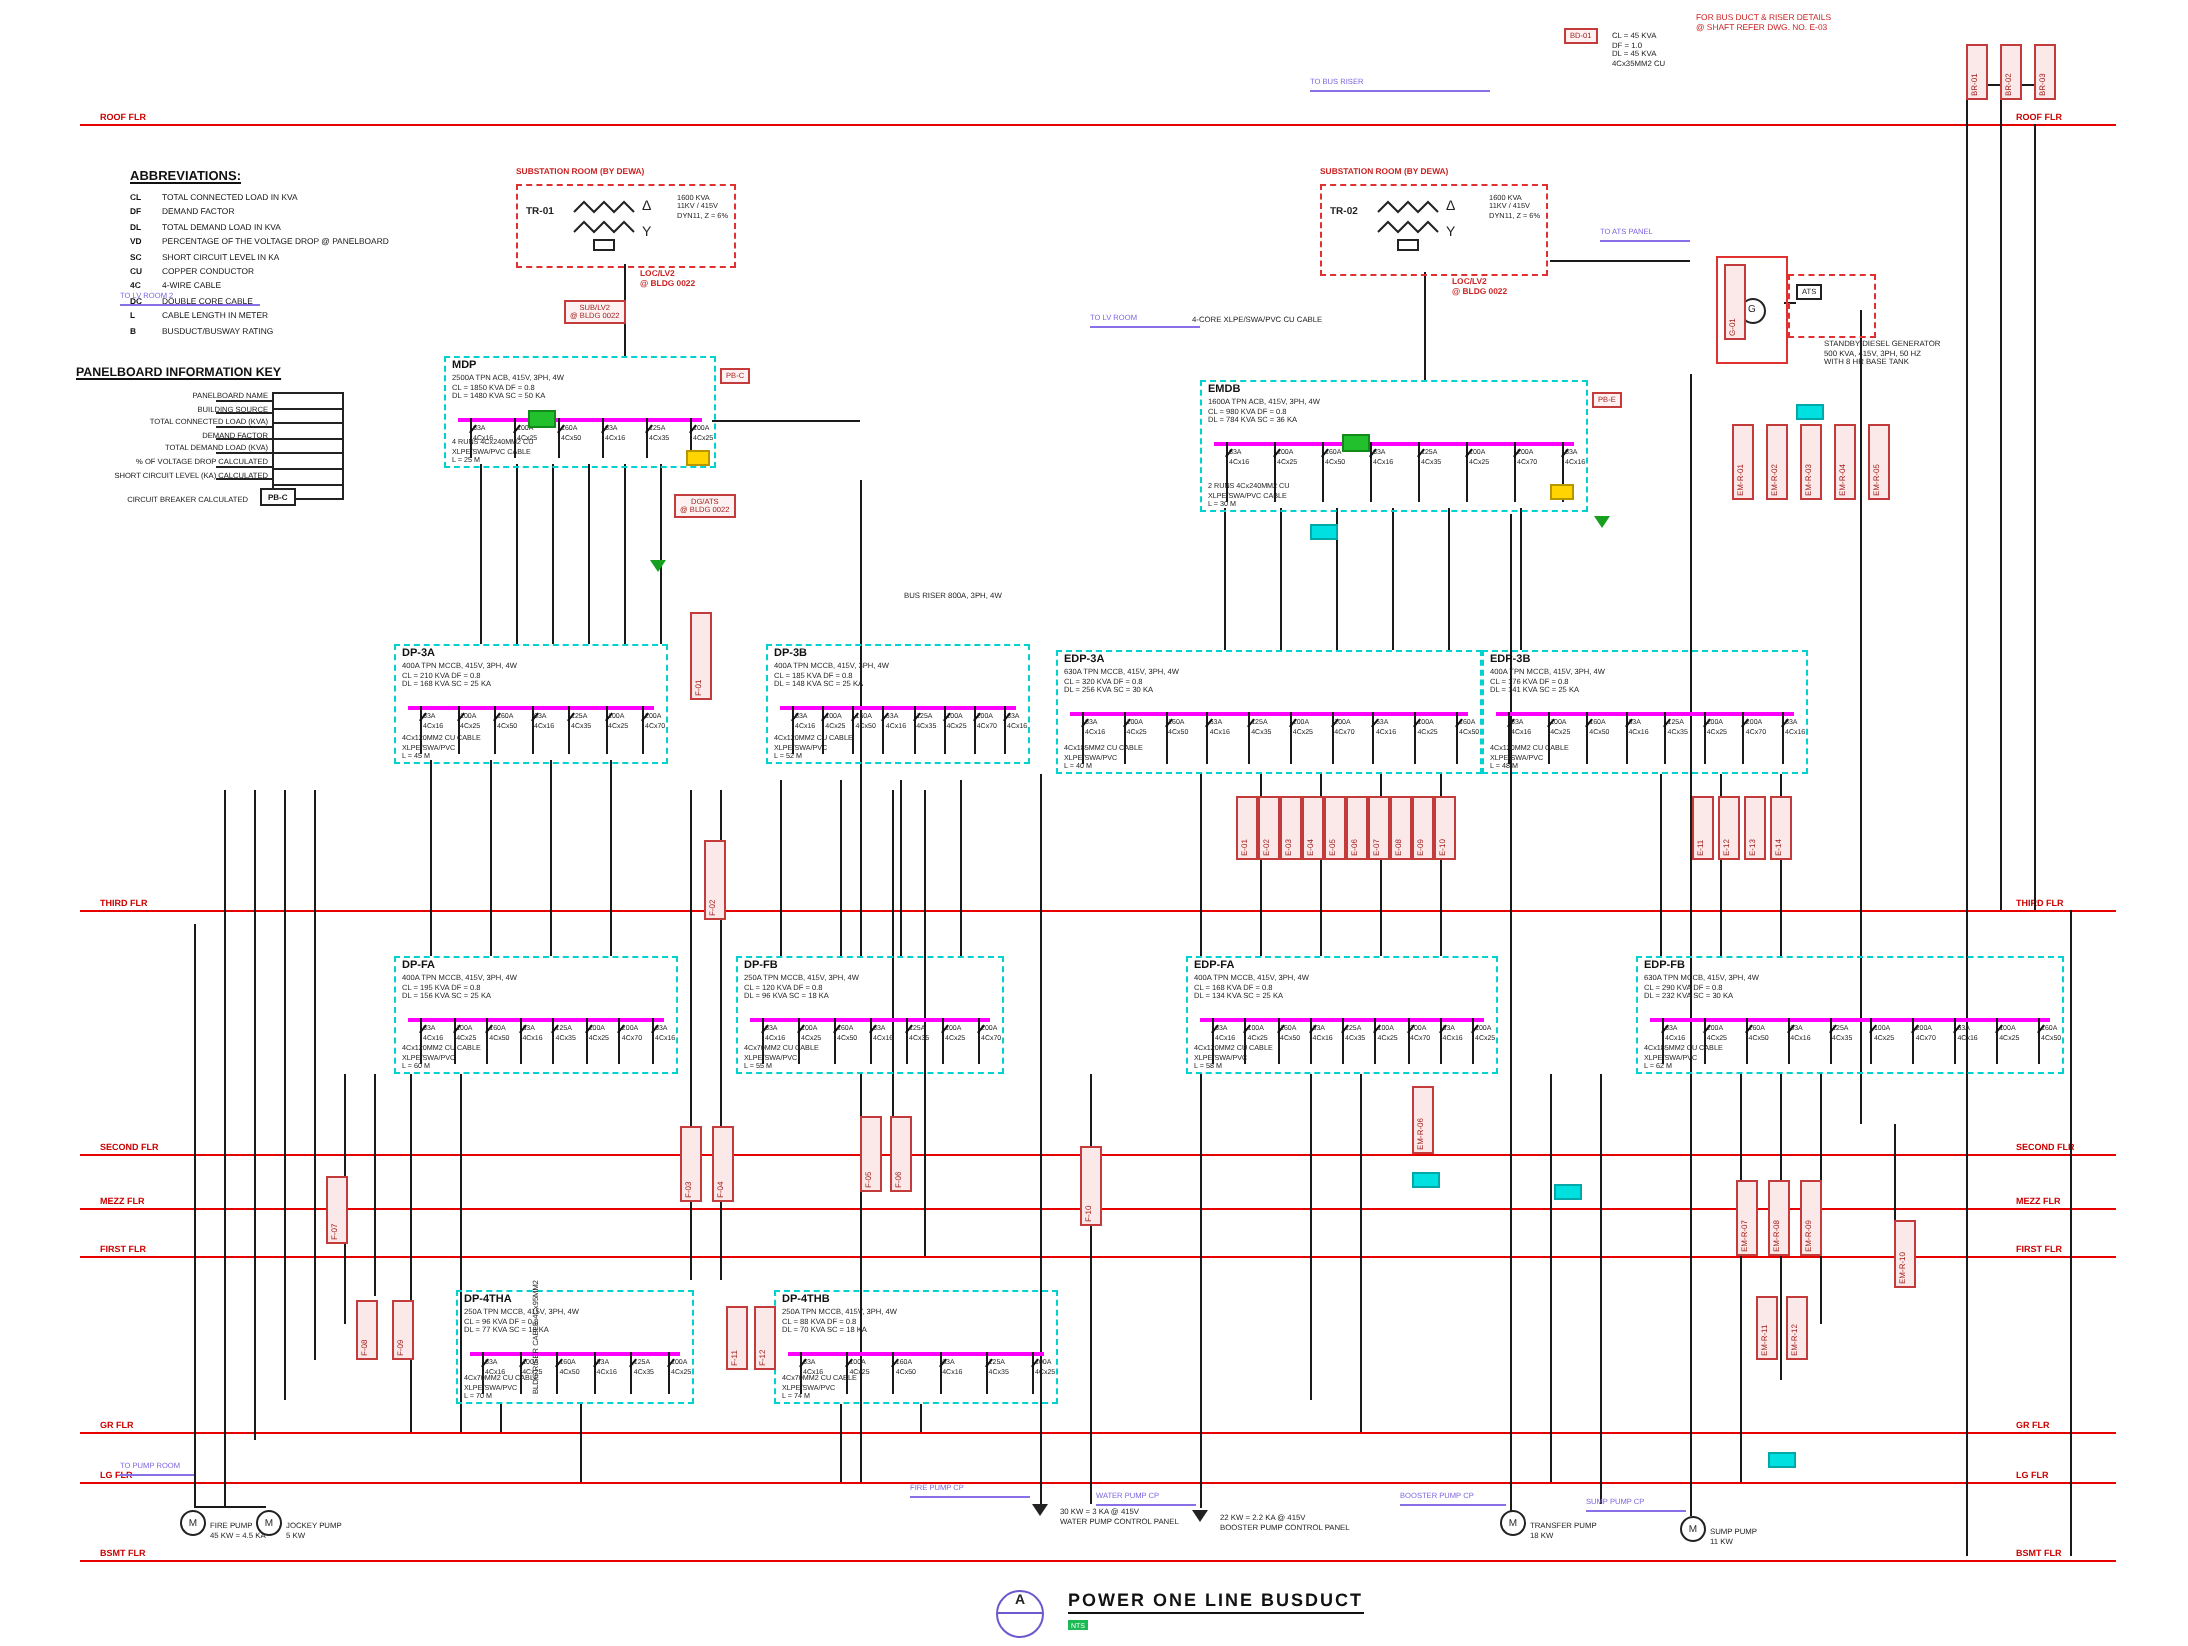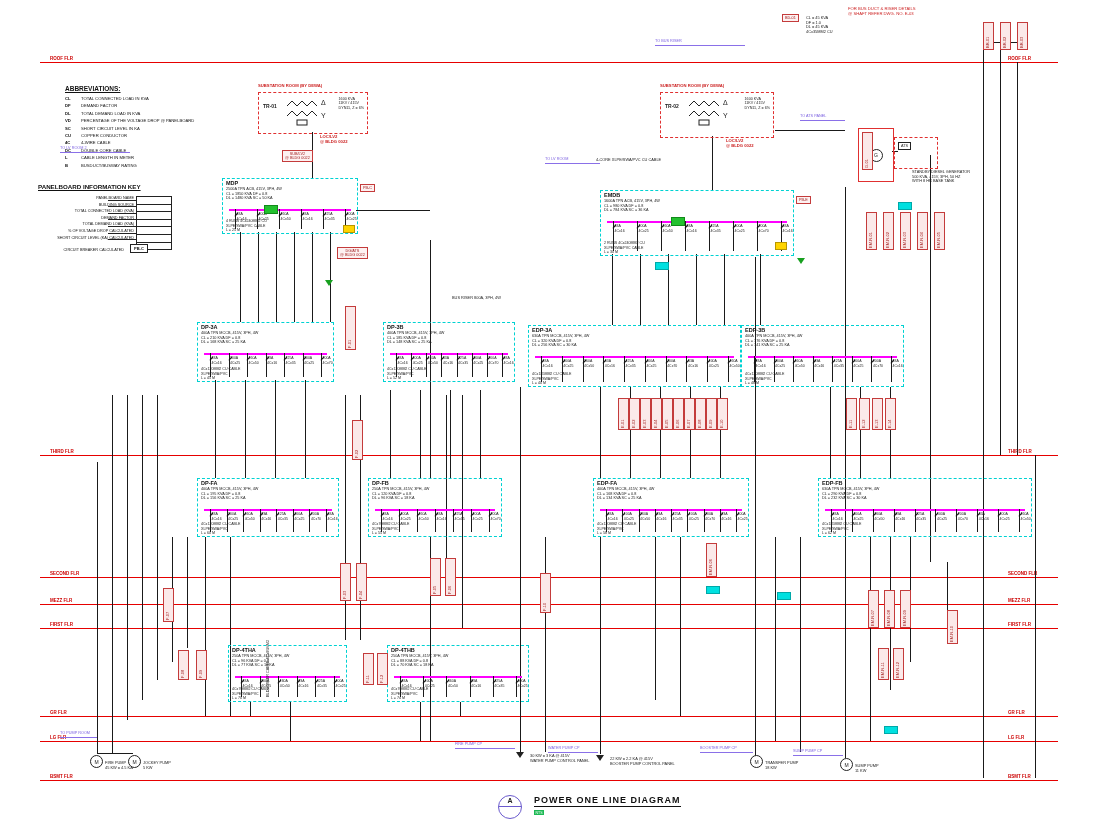--- a/index.html
+++ b/index.html
@@ -807,16 +807,16 @@
       <div class="blacktext" style="left: 765px; top: 761px;">TRANSFER PUMP<br>18 KW</div>
       <div class="motor" style="left: 840px; top: 758px;">M</div>
       <div class="blacktext" style="left: 855px; top: 764px;">SUMP PUMP<br>11 KW</div>
       <div class="blacktext" style="left: 596px; top: 158px;">4-CORE XLPE/SWA/PVC CU CABLE</div>
       <div class="blacktext" style="left: 452px; top: 296px;">BUS RISER 800A, 3PH, 4W</div>
       <div class="vblacktext" style="left: 266px; top: 640px;">BLDG RISER CABLE 4Cx95MM2</div>
     </div>
 
   <div id="titleblock">
     <div class="tb-circle">A</div>
-    <div class="tb-title">POWER ONE LINE DIAGRAM</div>
+    <div class="tb-title">POWER ONE LINE BUSDUCT</div>
     <div class="tb-scale">NTS</div>
   </div>
 </div>
 
 </body></html>

